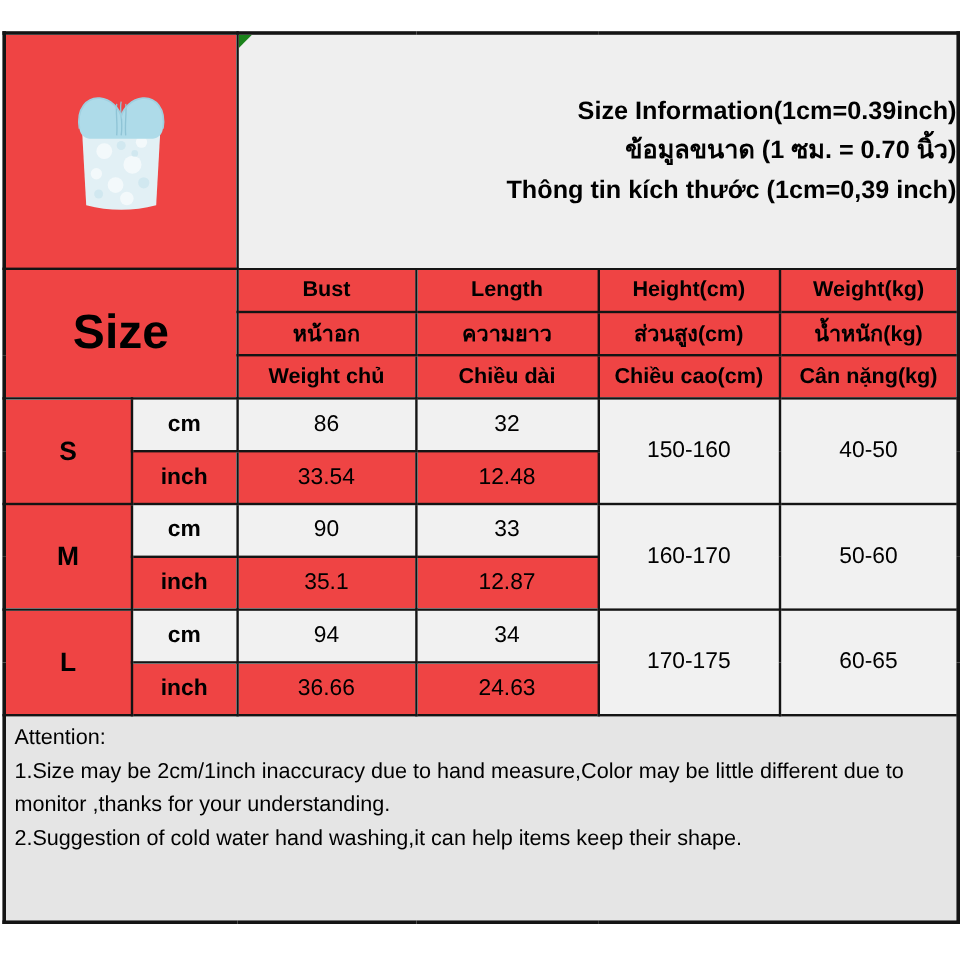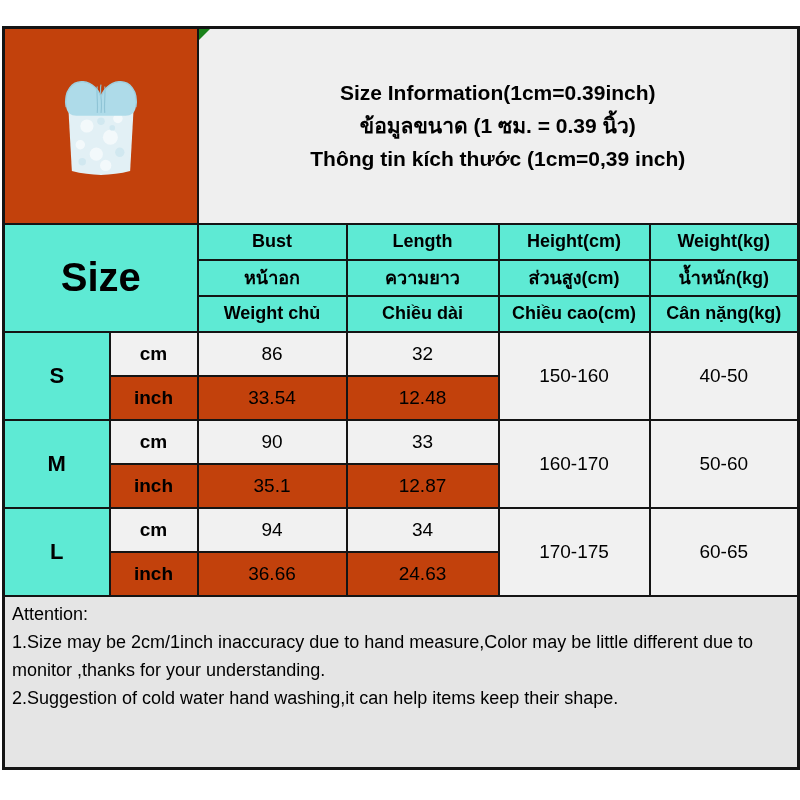--- a/index.html
+++ b/index.html
@@ -16,32 +16,32 @@
   }
   td,th{
     border:2px solid #141414;
     text-align:center;vertical-align:middle;
     padding:0;color:#000;overflow:hidden;
   }
   tr.h-img{height:196px;}
   tr.h-hdr{height:36px;}
   tr.h-body{height:44px;}
 
-  .bg-gray{background:#5eead4;text-align:center;}
+  .bg-gray{background:#ef4444;text-align:center;}
   .bg-light{background:#f1f1f1;}
   .bg-title{background:#efefef;}
-  .bg-white{background:#c2410c;margin-top:12px;}
+  .bg-white{background:#ef4444;margin-top:12px;}
 
   .title-cell{position:relative;}
   .corner-marker{
     position:absolute;top:0;left:0;width:0;height:0;
     border-top:11px solid #1a821a;
     border-right:11px solid transparent;
   }
-  .title-line{font-weight:bold;font-size:21px;line-height:33px;}
+  .title-line{font-weight:bold;font-size:21px;line-height:33px;text-align:right;}
 
   .size-big{font-weight:bold;font-size:40px;margin-top:32px;}
   .hdr{font-weight:bold;font-size:18px;}
   .sz{font-weight:bold;font-size:22px;}
   .unit{font-weight:bold;font-size:19px;text-align:center;}
   .val{font-weight:normal;font-size:19px;}
 
   .att-cell{
     text-align:left;vertical-align:top;
     padding:3px 7px;background:#e5e5e5;
@@ -86,21 +86,21 @@
             </g>
             <path d="M13,40 C10,22 20,12 31,13 C41,14 48,22 50,29 C52,22 59,14 69,13 C80,12 90,22 87,40 C86,46 82,49 76,49 L24,49 C18,49 14,46 13,40 Z" fill="#aedbe9"></path>
             <path d="M50,16 C48,24 52,32 50,46 M46,18 C45,26 47,36 46,46 M54,18 C55,26 53,36 54,46" stroke="#8fc4d6" stroke-width="1.2" fill="none"></path>
             <path d="M13,40 C10,22 20,12 31,13 C41,14 48,22 50,29 C52,22 59,14 69,13 C80,12 90,22 87,40" fill="none" stroke="#9fd0e0" stroke-width="1.5"></path>
           </svg>
         </div>
       </td>
       <td colspan="4" class="bg-title title-cell">
         <span class="corner-marker"></span>
         <div class="title-line">Size Information(1cm=0.39inch)</div>
-        <div class="title-line">ข้อมูลขนาด (1 ซม. = 0.39 นิ้ว)</div>
+        <div class="title-line">ข้อมูลขนาด (1 ซม. = 0.70 นิ้ว)</div>
         <div class="title-line">Thông tin kích thước (1cm=0,39 inch)</div>
       </td>
     </tr>
 
     <tr class="h-hdr">
       <td colspan="2" rowspan="3" class="bg-gray size-big">Size</td>
       <th class="bg-gray hdr">Bust</th>
       <th class="bg-gray hdr">Length</th>
       <th class="bg-gray hdr">Height(cm)</th>
       <th class="bg-gray hdr">Weight(kg)</th>

